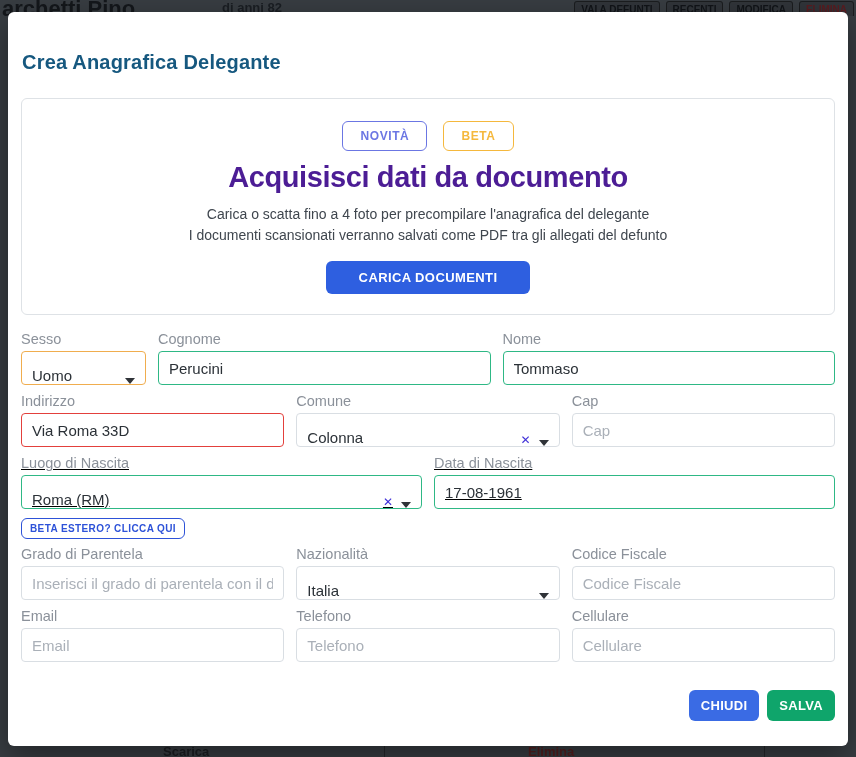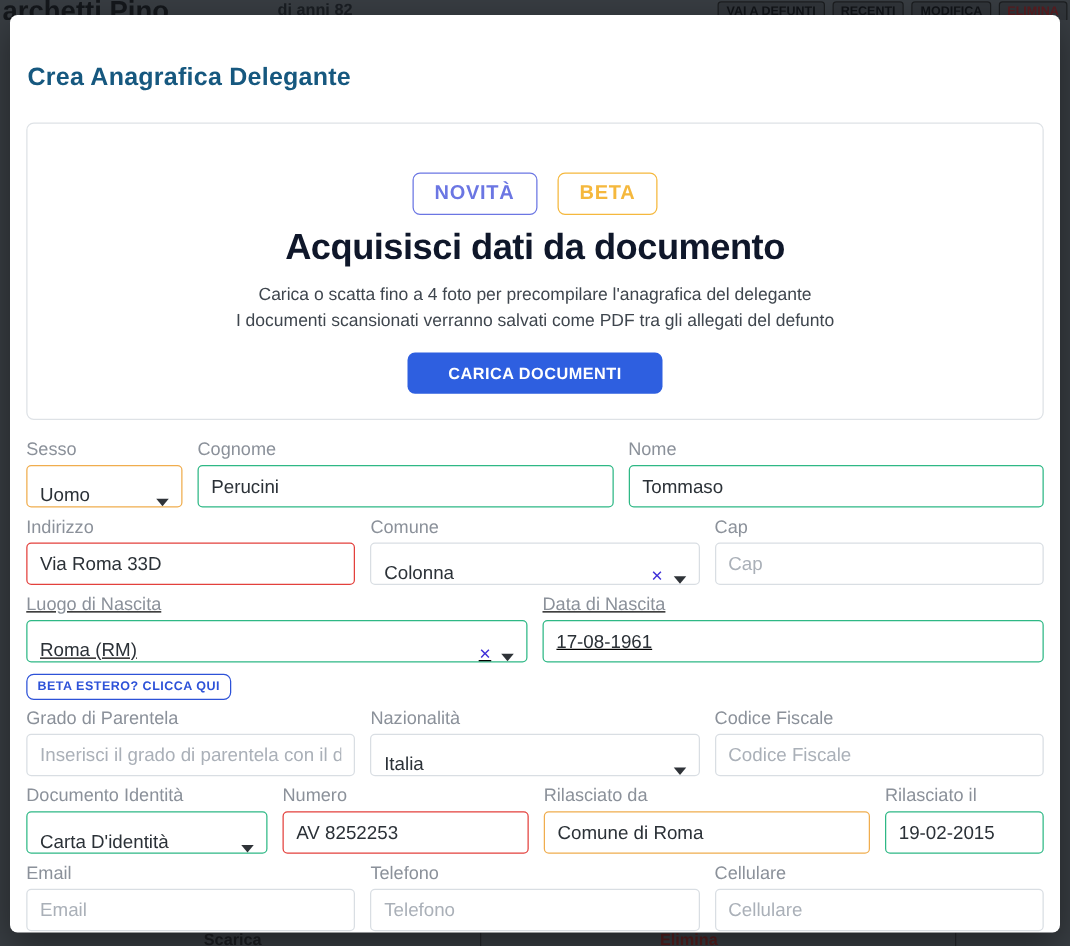--- a/index.html
+++ b/index.html
@@ -30,24 +30,24 @@
   
   .modal{
     position:absolute;left:8px;top:12px;width:840px;height:734px;
     background:#fff;border-radius:6px;padding:13px 13px 0 13px;
     box-shadow:0 10px 30px rgba(0,0,0,.4);
   }
   .modal-title{color:var(--title);font-size:20px;font-weight:bold;margin:26px 1px 24px 1px;letter-spacing:.2px;}
   
   .hero{border:1px solid #dee2e6;border-radius:6px;text-align:center;padding:22px 16px 20px 16px;margin-bottom:15px;}
   .badges{display:flex;justify-content:center;gap:16px;margin-bottom:10px;}
-  .badge{font-size:16px;font-weight:bold;letter-spacing:.6px;border-radius:6px;padding:7px 17px;background:#fff;margin-top:17px;}
+  .badge{font-size:12px;font-weight:bold;letter-spacing:.6px;border-radius:6px;padding:7px 17px;background:#fff;}
   .badge-new{color:var(--indigo);border:1px solid var(--indigo);}
   .badge-beta{color:var(--amber);border:1px solid var(--amber);}
-  .hero-title{font-size:29px;font-weight:800;color:#0f172a;letter-spacing:-.4px;margin:4px 0 10px 0;}
+  .hero-title{font-size:29px;font-weight:800;color:#4c1d95;letter-spacing:-.4px;margin:4px 0 10px 0;}
   .hero-sub{font-size:14px;color:#3f464e;line-height:21px;}
   .hero-btn{display:inline-block;margin-top:15px;background:var(--blue);color:#fff;border:none;
     font-size:13px;font-weight:bold;letter-spacing:.4px;padding:9px 33px;border-radius:6px;cursor:pointer;
     font-family:inherit;}
   
   .frow{display:grid;gap:6px 12px;margin-bottom:7px;}
   .r1{grid-template-columns:125px 1fr 1fr;}
   .r3{grid-template-columns:1fr 1fr 1fr;}
   .r2{grid-template-columns:1fr 1fr;text-decoration:underline;}
   .r4{grid-template-columns:193px 197px 1fr 127px;}
@@ -182,41 +182,20 @@
         <span class="caret"></span>
       </div>
     </div>
     <div class="fgroup">
       <span class="flabel">Codice Fiscale</span>
       <input class="finput" placeholder="Codice Fiscale" style="">
     </div>
   </div>
 
   
-  <div class="frow r4">
-    <div class="fgroup">
-      <span class="flabel">Documento Identità</span>
-      <div class="fselect b-green">
-        <span class="val">Carta D'identità</span>
-        <span class="caret"></span>
-      </div>
-    </div>
-    <div class="fgroup">
-      <span class="flabel">Numero</span>
-      <input class="finput b-red" value="AV 8252253" style="">
-    </div>
-    <div class="fgroup">
-      <span class="flabel">Rilasciato da</span>
-      <input class="finput b-orange" value="Comune di Roma" style="">
-    </div>
-    <div class="fgroup">
-      <span class="flabel">Rilasciato il</span>
-      <input class="finput b-green" value="19-02-2015" style="">
-    </div>
-  </div>
 
   
   <div class="frow r3">
     <div class="fgroup">
       <span class="flabel">Email</span>
       <input class="finput" placeholder="Email" style="">
     </div>
     <div class="fgroup">
       <span class="flabel">Telefono</span>
       <input class="finput" placeholder="Telefono" style="">

